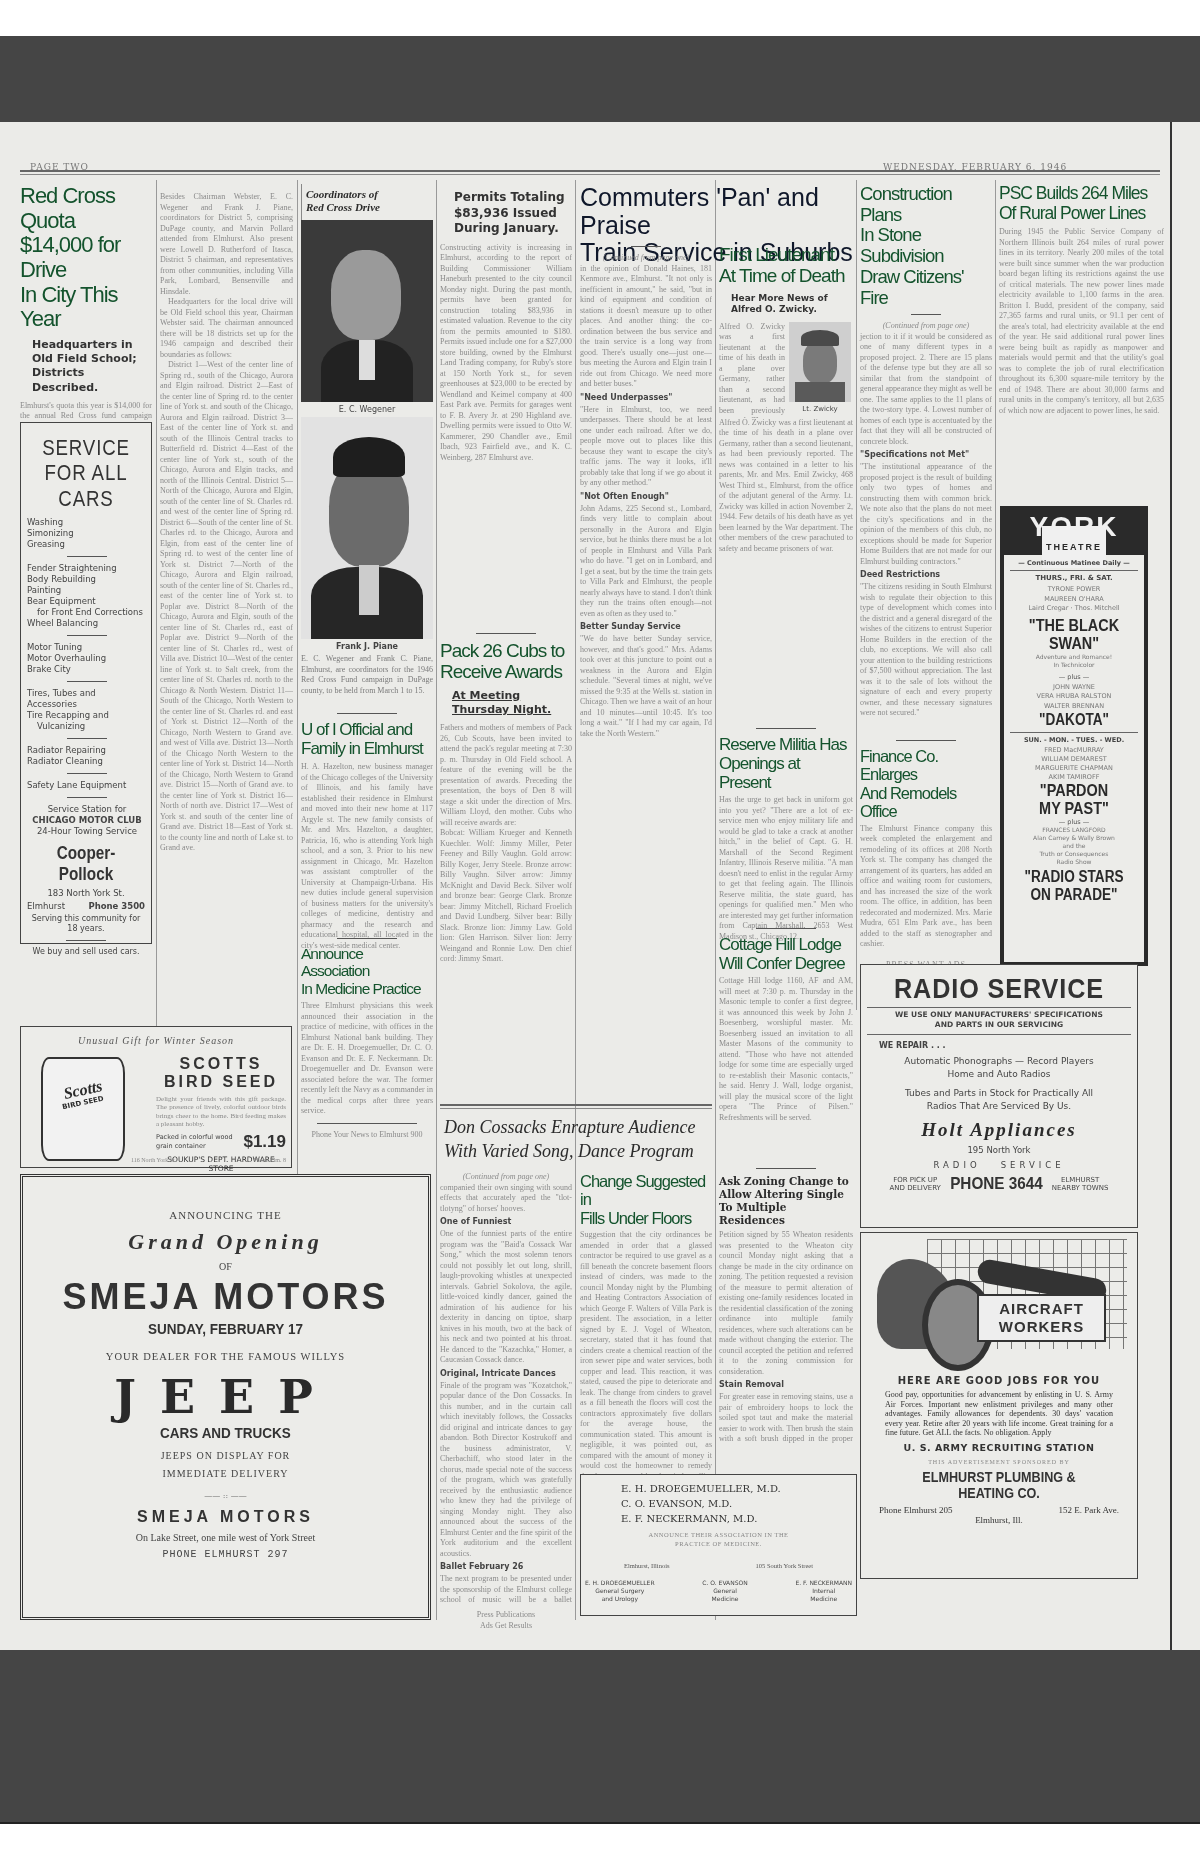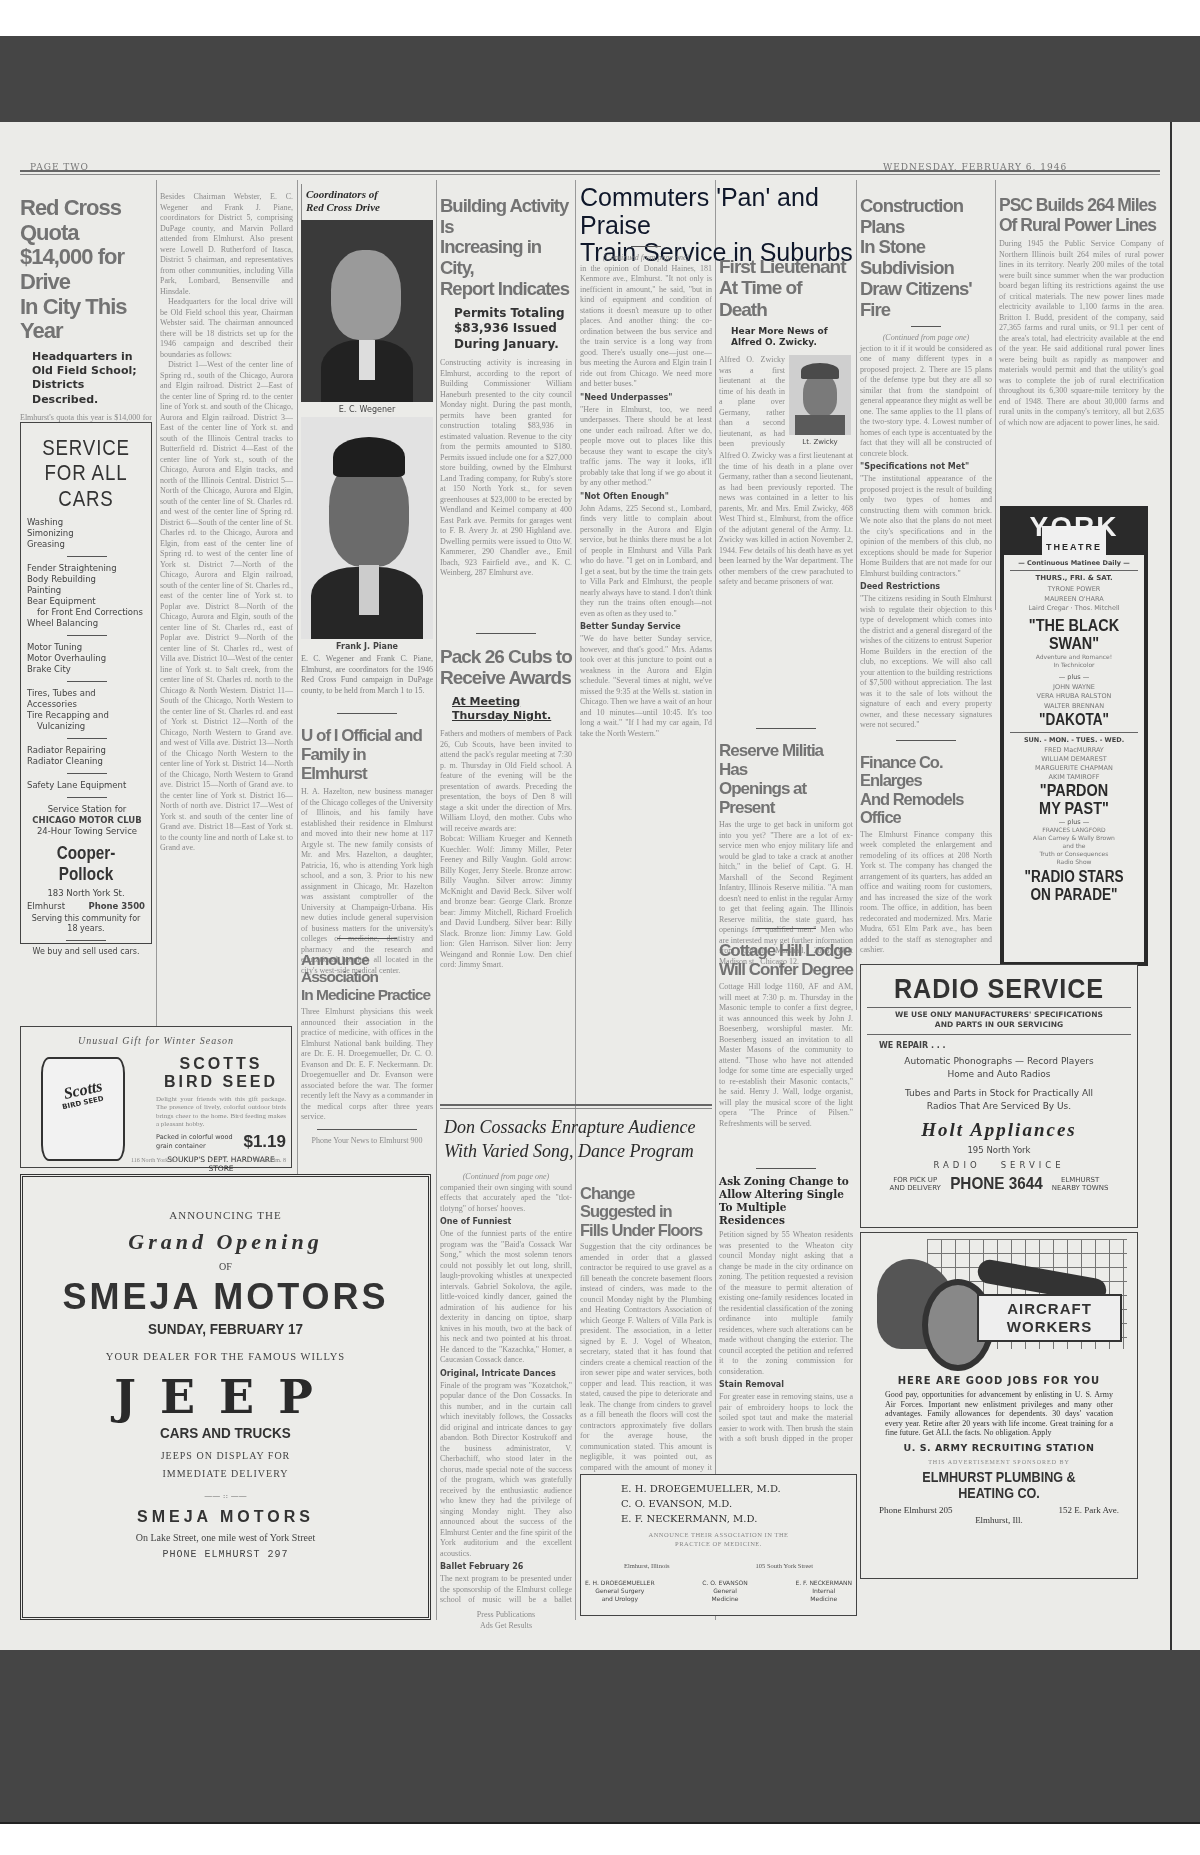--- a/index.html
+++ b/index.html
@@ -5,21 +5,21 @@
   html,body{margin:0;padding:0;}
   body{width:1200px;height:1855px;background:#ffffff;position:relative;overflow:hidden;font-family:"DejaVu Serif",serif;color:#2a2a2a;}
   .band-top{position:absolute;left:0;top:36px;width:1200px;height:86px;background:#454545;}
   .band-bottom{position:absolute;left:0;top:1650px;width:1200px;height:172px;background:#454545;border-bottom:2px solid #222;}
   .paper{position:absolute;left:0;top:122px;width:1200px;height:1528px;background:#ebebe8;overflow:hidden;}
   .rightedge{position:absolute;left:1170px;top:0;width:2px;height:1528px;background:#333;}
   .folio{position:absolute;font-size:9px;letter-spacing:1px;color:#777;}
   .topline{position:absolute;left:20px;top:48px;width:1140px;border-top:2px solid #666;border-bottom:1px solid #888;height:2px;}
   .col{position:absolute;}
   .vrule{position:absolute;width:1px;background:#999;}
-  .hl{font-family:"Liberation Sans",sans-serif;font-weight:bold;font-stretch:condensed;color:#737373;line-height:1.12;transform-origin:left top;margin-top:12px;}
+  .hl{font-family:"Liberation Sans",sans-serif;font-weight:normal;font-stretch:condensed;color:#14532d;line-height:1.12;transform-origin:left top;}
   .hl.cond{letter-spacing:-1px;}
   .deck{font-family:"DejaVu Sans",sans-serif;font-weight:bold;font-size:13px;line-height:1.3;color:#333;margin:6px 0 6px 12px;}
   .body{font-family:"Liberation Serif",serif;font-size:8px;line-height:10.5px;color:#8a8a8a;text-align:justify;}
   .sub{font-family:"DejaVu Sans",sans-serif;font-weight:bold;font-size:8px;color:#444;margin:3px 0;}
   .box{position:absolute;border:2px solid #444;background:#ecece9;}
   .center{text-align:center;}
   .photo{background:#3a3a3a;position:relative;overflow:hidden;}
   .face{position:absolute;border-radius:45% 45% 40% 40%;background:#8a8a8a;}
   .caption{font-family:"DejaVu Sans",sans-serif;font-size:8px;text-align:center;color:#444;padding:3px 0;}
   .italic-hl{font-family:"Liberation Serif",serif;font-style:italic;color:#2b2b2b;}
@@ -199,25 +199,20 @@
       <div>JEEPS ON DISPLAY FOR</div>
       <div>IMMEDIATE DELIVERY</div>
     </div>
     <div class="center" style="font-size:8px;color:#666;margin-top:8px;">—— :: ——</div>
     <div class="lsans center" style="font-size:16px;font-weight:bold;letter-spacing:4px;color:#333;margin-top:8px;">SMEJA MOTORS</div>
     <div class="center" style="font-family:'Liberation Serif',serif;font-size:10px;color:#444;margin-top:6px;">On Lake Street, one mile west of York Street</div>
     <div class="center" style="font-family:Liberation Mono, monospace;font-size:10px;color:#444;letter-spacing:1px;margin-top:6px;">PHONE ELMHURST 297</div>
   </div>
 
   <div class="col" style="left:440px;top:62px;width:132px;">
-    <div class="hl cond" style="font-size:18.5px;">
-      <div>Building Activity Is</div>
-      <div>Increasing in City,</div>
-      <div>Report Indicates</div>
-    </div>
     <div class="deck" style="font-size:12px;margin-left:14px;">
       <div>Permits Totaling</div>
       <div>$83,936 Issued</div>
       <div>During January.</div>
     </div>
     <div class="body" style="height:276px;overflow:hidden;">Constructing activity is increasing in Elmhurst, according to the report of Building Commissioner William Haneburh presented to the city council Monday night. During the past month, permits have been granted for construction totaling $83,936 in estimated valuation. Revenue to the city from the permits amounted to $180. Permits issued include one for a $27,000 store building, owned by the Elmhurst Land Trading company, for Ruby's store at 150 North York st., for seven greenhouses at $23,000 to be erected by Wendland and Keimel company at 400 East Park ave. Permits for garages went to F. B. Avery Jr. at 290 Highland ave. Dwelling permits were issued to Otto W. Kammerer, 290 Chandler ave., Emil Ibach, 923 Fairfield ave., and K. C. Weinberg, 287 Elmhurst ave.</div>
   </div>
 
   <div class="col" style="left:440px;top:505px;width:132px;">
     <div class="small-rule"></div>
@@ -424,21 +419,21 @@
       </div>
     </div>
   </div>
 
   <div class="box" style="left:860px;top:1110px;width:276px;height:345px;border-width:1px;">
     <div style="position:relative;height:130px;margin:6px;">
       <div style="position:absolute;left:60px;top:0;width:200px;height:110px;background-image:linear-gradient(#444 1px,transparent 1px),linear-gradient(90deg,#444 1px,transparent 1px);background-size:14px 14px;opacity:0.7;"></div>
       <div style="position:absolute;left:10px;top:20px;width:80px;height:90px;background:#555;border-radius:40% 60% 30% 30%;"></div>
       <div style="position:absolute;left:55px;top:40px;width:60px;height:80px;border:6px solid #333;border-radius:50%;background:#888;"></div>
       <div style="position:absolute;left:110px;top:30px;width:130px;height:24px;background:#333;border-radius:20px;transform:rotate(10deg);"></div>
-      <div class="lsans center" style="position:absolute;left:110px;top:55px;width:125px;border:2px solid #333;background:#eee;font-size:15px;font-weight:bold;color:#333;letter-spacing:1px;line-height:18px;padding:4px 8px;">
+      <div class="lsans center" style="position:absolute;left:110px;top:55px;width:125px;border:2px solid #333;background:#eee;font-size:15px;font-weight:bold;color:#333;letter-spacing:1px;line-height:18px;padding:4px 0;">
         <div>AIRCRAFT</div>
         <div>WORKERS</div>
       </div>
     </div>
     <div class="sans center" style="font-size:10px;font-weight:bold;color:#333;letter-spacing:1px;">HERE ARE GOOD JOBS FOR YOU</div>
     <div style="font-family:'Liberation Serif',serif;font-size:8px;line-height:9.5px;color:#333;text-align:justify;padding:4px 24px;">Good pay, opportunities for advancement by enlisting in U. S. Army Air Forces. Important new enlistment privileges and many other advantages. Family allowances for dependents. 30 days' vacation every year. Retire after 20 years with life income. Great training for a fine future. Get ALL the facts. No obligation. Apply</div>
     <div class="sans center" style="font-size:9.5px;font-weight:bold;color:#333;letter-spacing:0.5px;">U. S. ARMY RECRUITING STATION</div>
     <div class="center" style="font-family:'Liberation Serif',serif;font-size:6px;color:#888;letter-spacing:1px;margin-top:6px;">THIS ADVERTISEMENT SPONSORED BY</div>
     <div class="lsans center" style="font-size:14px;font-weight:bold;color:#333;line-height:16px;margin-top:4px;transform:scaleX(0.9);">
       <div>ELMHURST PLUMBING &amp;</div>

